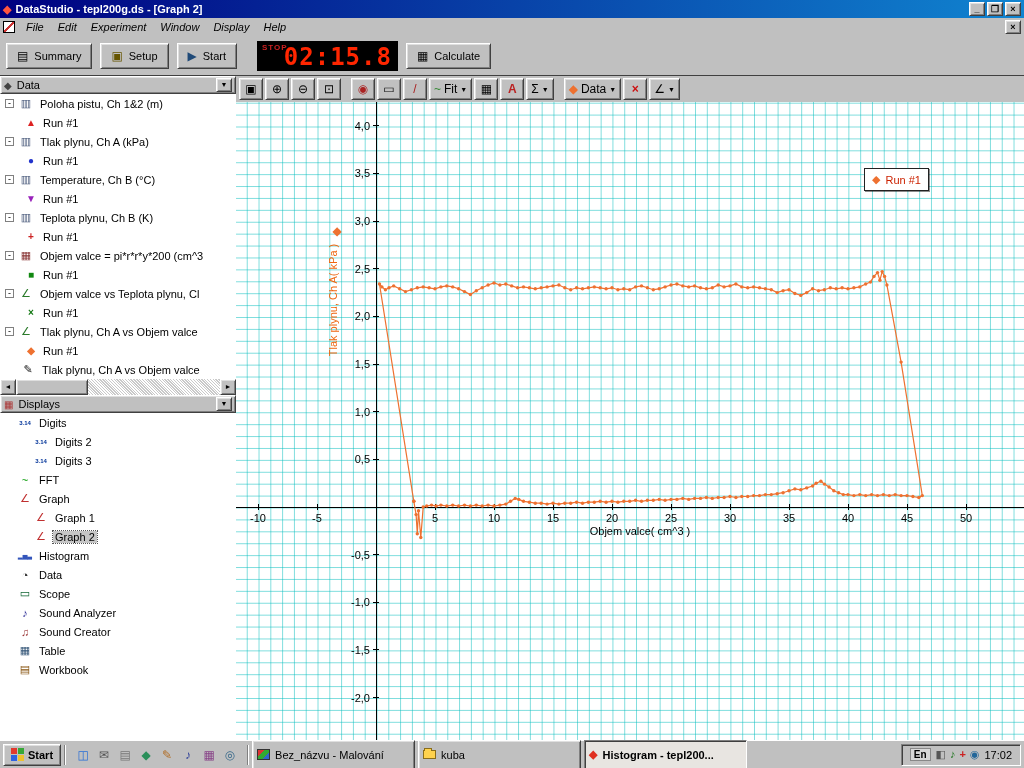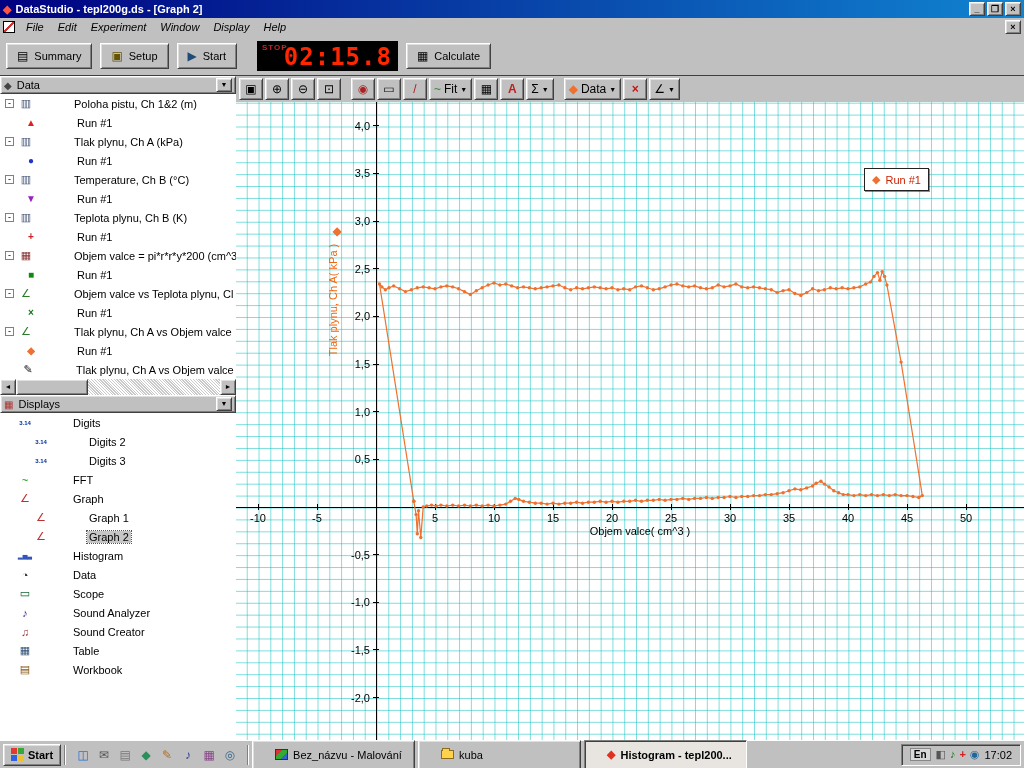--- a/index.html
+++ b/index.html
@@ -31,21 +31,21 @@
   .hdr-arrow{margin-left:auto;width:16px;height:14px;font-size:7px;line-height:12px;text-align:center;}
   .tree{background:#fff;overflow:hidden;}
   .data-tree{height:285px;}
   .displays-tree{height:327px;}
   .trow{height:19px;display:flex;align-items:center;gap:4px;padding-left:5px;white-space:nowrap;overflow:hidden;}
   .expbox{width:9px;height:9px;border:1px solid #808080;background:#fff;font-size:9px;line-height:6px;text-align:center;flex:none;color:#000;}
   .sp{flex:none;display:inline-block;height:1px;}
   .ic{width:16px;height:14px;flex:none;display:inline-flex;align-items:center;justify-content:center;font-size:11px;}
   .ic.small{font-size:6px;font-weight:bold;}
   .marker{width:12px;flex:none;text-align:center;font-size:10px;font-weight:bold;}
-  .tlabel{font-size:11px;padding:0 2px;margin-left:34px;}
+  .tlabel{font-size:11px;padding:0 2px;}
   .tlabel.sel{background:#c6c6c6;outline:1px dotted #555;}
   
   .hscroll{height:16px;display:flex;background:#d8d8d8;}
   .sb-btn{width:16px;height:16px;font-size:7px;line-height:14px;text-align:center;flex:none;}
   .sb-thumb{width:72px;height:16px;flex:none;}
   .sb-track{flex:1;background:repeating-linear-gradient(45deg,#fff 0 1px,#c9c9c9 1px 2px);}
   
   .right-panel{position:absolute;left:236px;top:76px;right:0;bottom:28px;background:#c0c0c0;}
   .graph-toolbar{height:26px;display:flex;align-items:center;gap:2px;padding:0 3px;}
   .gbtn{height:22px;min-width:24px;display:inline-flex;align-items:center;justify-content:center;gap:3px;padding:0 4px;font-size:12px;white-space:nowrap;}
@@ -58,21 +58,21 @@
   .legend{position:absolute;left:628px;top:66px;height:23px;display:flex;align-items:center;gap:5px;padding:0 7px;background:#fff;border:1px solid #222;box-shadow:1px 1px 0 rgba(0,0,0,.45);}
   .lg-label{color:#cc2200;}
   
   .taskbar{position:absolute;left:0;bottom:0;width:1024px;height:28px;background:#c0c0c0;border-top:1px solid #fff;display:flex;align-items:center;gap:3px;padding:0 3px;}
   .start-btn{height:22px;display:flex;align-items:center;gap:4px;padding:0 7px;font-weight:bold;flex:none;}
   .win-logo{width:13px;height:13px;display:grid;grid-template:1fr 1fr / 1fr 1fr;gap:1px;}
   .win-logo span{display:block;}
   .ql{display:flex;gap:3px;margin:0 5px;flex:none;}
   .ql-icon{width:18px;height:18px;display:flex;align-items:center;justify-content:center;font-size:12px;}
   .tb-divider{width:2px;height:20px;border-left:1px solid #808080;border-right:1px solid #fff;flex:none;}
-  .task{width:163px;height:30px;display:flex;align-items:center;gap:5px;padding:0 22px;overflow:hidden;white-space:nowrap;flex:none;}
+  .task{width:163px;height:30px;display:flex;align-items:center;gap:5px;padding:0 4px;overflow:hidden;white-space:nowrap;flex:none;}
   .task.active{border-color:#808080 #fff #fff #808080;box-shadow:inset 1px 1px 0 #404040;background:#e8e5e1;font-weight:bold;}
   .folder{width:13px;height:9px;background:#ffd24d;border:1px solid #8a6d1a;position:relative;flex:none;}
   .folder::before{content:"";position:absolute;left:0;top:-3px;width:6px;height:2px;background:#ffd24d;border:1px solid #8a6d1a;border-bottom:none;}
   .painticon{width:13px;height:11px;border:1px solid #333;background:linear-gradient(135deg,#d33 33%,#3a3 33% 66%,#36c 66%);flex:none;}
   .ds-icon{color:#e03020;font-size:11px;}
   .tray{margin-left:auto;height:22px;display:flex;align-items:center;gap:5px;padding:0 8px;flex:none;}
   .lang-box{border:1px solid #888;background:#d8d8d8;padding:0 3px;font-size:10px;font-weight:bold;}
   .tray-ic{font-size:11px;}
 </style>
 </head>

